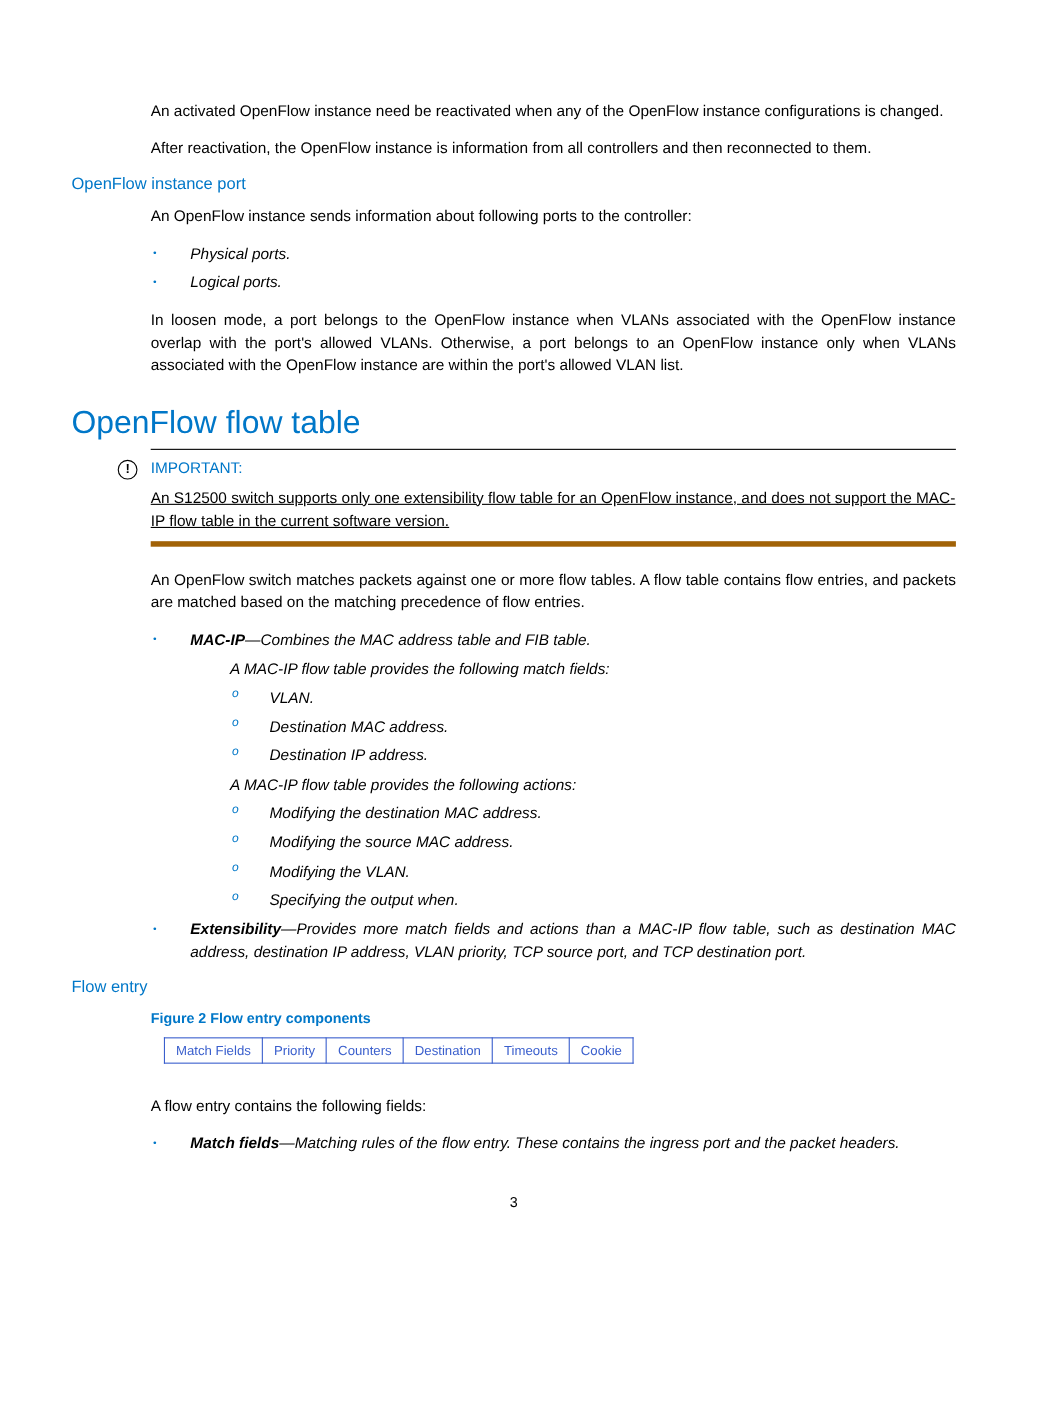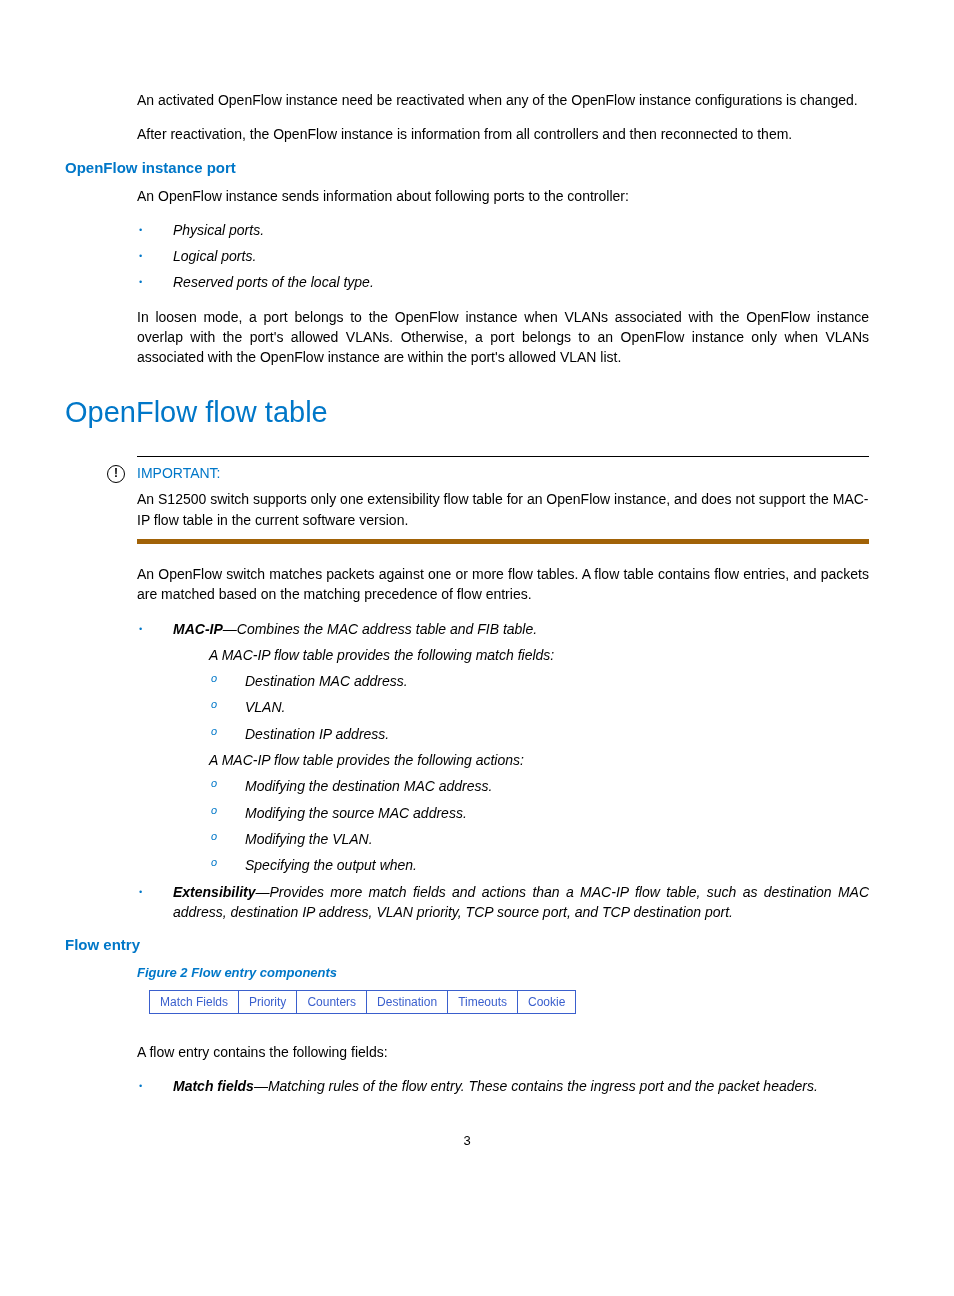--- a/index.html
+++ b/index.html
@@ -16,29 +16,29 @@
     box-sizing: border-box;
     position: relative;
   }
   .body-text {
     margin: 0 0 14px 72px;
     line-height: 1.45;
     text-align: justify;
   }
   .h3 {
     color: #0077c8;
-    font-weight: bold;
+    font-weight: normal;
     font-size: 15px;
     margin: 10px 0 10px 0;
   }
   .h2 {
     color: #0077c8;
     font-weight: 300;
     font-size: 29px;
-    margin: 28px 0 27px 0;
+    margin: 28px 0 6px 0;
     font-family: Arial, Helvetica, sans-serif;
   }
   ul.bullets {
     list-style: none;
     margin: 0 0 14px 72px;
     padding: 0;
   }
   ul.bullets > li {
     position: relative;
     padding-left: 36px;
@@ -100,27 +100,27 @@
     line-height: 14px;
     font-size: 12px;
     font-weight: bold;
     color: #000;
     margin-left: -30px;
     margin-right: 12px;
     vertical-align: middle;
   }
   .important-text {
     line-height: 1.5;
+    text-decoration: underline;
   }
   .figure-caption {
     color: #0077c8;
     font-weight: bold;
     font-size: 13px;
     margin: 12px 0 10px 72px;
-    font-style: italic;
   }
   .flow-table {
     margin: 0 0 28px 84px;
     border-collapse: collapse;
   }
   .flow-table td {
     border: 1px solid #3a5fcd;
     padding: 4px 10px;
     font-size: 12px;
     color: #3a5fcd;
@@ -140,43 +140,42 @@
   <p class="body-text">An activated OpenFlow instance need be reactivated when any of the OpenFlow instance configurations is changed.</p>
   <p class="body-text">After reactivation, the OpenFlow instance is information from all controllers and then reconnected to them.</p>
 
   <div class="h3">OpenFlow instance port</div>
 
   <p class="body-text">An OpenFlow instance sends information about following ports to the controller:</p>
 
   <ul class="bullets">
     <li>Physical ports.</li>
     <li>Logical ports.</li>
-    <li>Reserved ports of the local type.</li>
   </ul>
 
   <p class="body-text">In loosen mode, a port belongs to the OpenFlow instance when VLANs associated with the OpenFlow instance overlap with the port's allowed VLANs. Otherwise, a port belongs to an OpenFlow instance only when VLANs associated with the OpenFlow instance are within the port's allowed VLAN list.</p>
 
   <div class="h2">OpenFlow flow table</div>
 
   <div class="important-block">
     <div class="important-title">
       <span class="icon">!</span><span>IMPORTANT:</span>
     </div>
     <div class="important-text">An S12500 switch supports only one extensibility flow table for an OpenFlow instance, and does not support the MAC-IP flow table in the current software version.</div>
   </div>
 
   <p class="body-text">An OpenFlow switch matches packets against one or more flow tables. A flow table contains flow entries, and packets are matched based on the matching precedence of flow entries.</p>
 
   <ul class="bullets">
     <li>
       <span><b>MAC-IP</b><span>—Combines the MAC address table and FIB table.</span></span>
       <div class="li-inner">A MAC-IP flow table provides the following match fields:</div>
       <ul class="sub" style="margin-left:36px;">
+        <li>VLAN.</li>
         <li>Destination MAC address.</li>
-        <li>VLAN.</li>
         <li>Destination IP address.</li>
       </ul>
       <div class="li-inner">A MAC-IP flow table provides the following actions:</div>
       <ul class="sub" style="margin-left:36px;">
         <li>Modifying the destination MAC address.</li>
         <li>Modifying the source MAC address.</li>
         <li>Modifying the VLAN.</li>
         <li>Specifying the output when.</li>
       </ul>
     </li>

